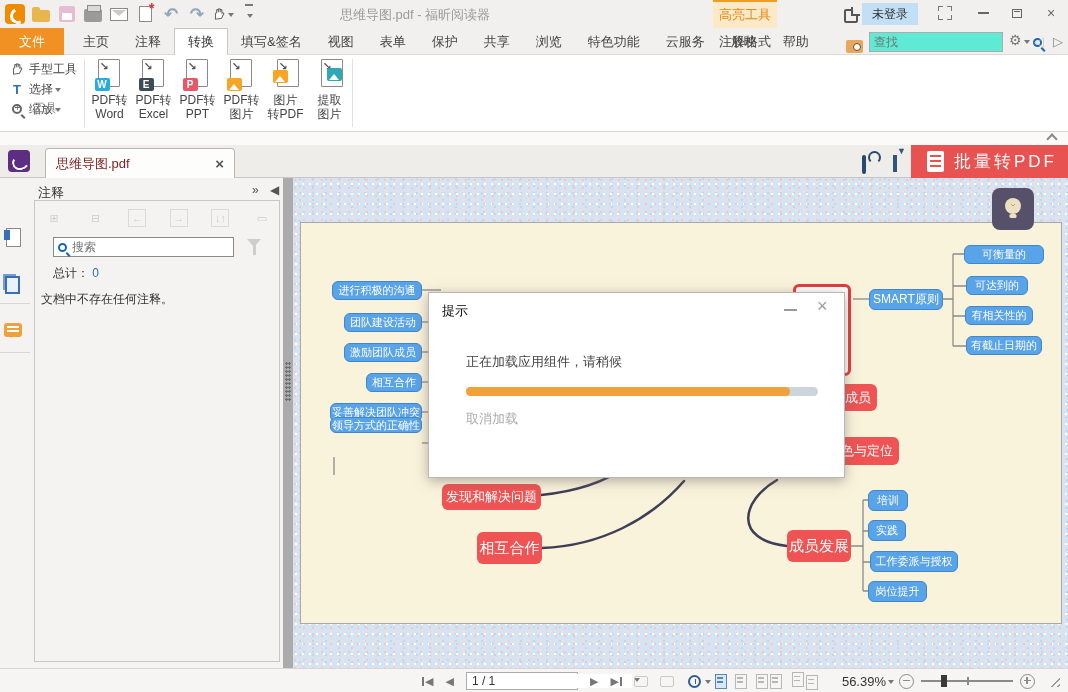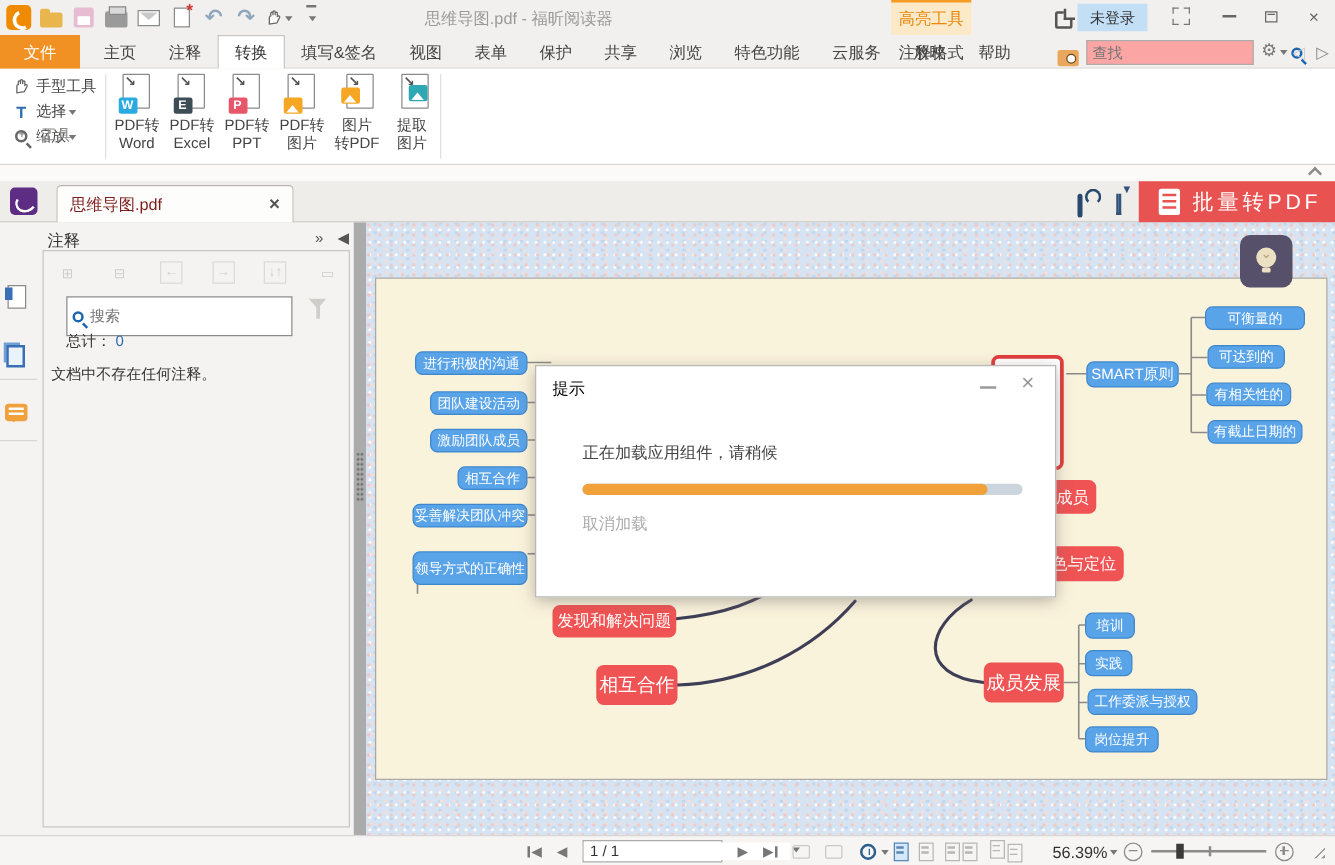--- a/index.html
+++ b/index.html
@@ -43,21 +43,21 @@
 
   
   #menubar{position:absolute;left:0;top:28px;width:1068px;height:27px;background:#f1f0ee;border-bottom:1px solid #dcdad7;}
   #file-tab{position:absolute;left:0;top:0;width:64px;height:27px;background:#f29123;color:#fff;display:flex;align-items:center;justify-content:center;font-size:13px;}
   .menu-tabs{position:absolute;left:70px;top:0;height:27px;display:flex;text-align:right;}
   .mtab{height:27px;padding:0 13px;display:flex;align-items:center;color:#444;font-size:13px;}
   .mtab.active{background:#fff;border:1px solid #c9c7c5;border-bottom:none;color:#333;}
   #fmt-tab{position:absolute;left:713px;top:0;width:64px;height:27px;display:flex;align-items:center;justify-content:center;font-size:13px;color:#444;}
   .findfile-ic{width:17px;height:13px;background:#e9a75e;border-radius:2px;position:relative;}
   .findfile-ic::after{content:"";position:absolute;right:2px;bottom:2px;width:6px;height:6px;border:1.5px solid #6b4a1f;border-radius:50%;background:#fff;}
-  #find-box{position:absolute;left:869px;top:4px;width:134px;height:20px;background:#fca5a5;border:1px solid #aeacaa;display:flex;align-items:center;}
+  #find-box{position:absolute;left:869px;top:4px;width:134px;height:20px;background:#5eead4;border:1px solid #aeacaa;display:flex;align-items:center;}
   #find-box input{border:none;outline:none;flex:1;font-size:12px;color:#555;padding:0 4px;font-family:inherit;background:transparent;}
   .mag{width:9px;height:9px;border:2px solid #1b66b0;border-radius:50%;position:relative;margin-right:5px;flex:none;}
   .mag::after{content:"";position:absolute;left:7px;top:7px;width:5px;height:2px;background:#1b66b0;transform:rotate(45deg);transform-origin:0 0;}
   .gear{font-size:14px;color:#777;}
   .navtri{font-size:13px;}
 
   
   #ribbon{position:absolute;left:0;top:55px;width:1068px;height:77px;background:#fff;border-bottom:1px solid #d8d6d3;}
   .tools-col{position:absolute;left:8px;top:4px;width:74px;}
   .tool-row{display:flex;align-items:center;height:20px;font-size:12px;color:#444;}
@@ -104,21 +104,21 @@
   .cm-ic{position:absolute;left:4px;width:18px;height:14px;background:#f0a13c;border-radius:3px;}
   .cm-ic::before{content:"";position:absolute;left:3px;top:3px;width:12px;height:2px;background:#fff;box-shadow:0 4px 0 #fff;}
   .cm-ic::after{content:"";position:absolute;left:3px;bottom:-5px;border:4px solid transparent;border-top:5px solid #f0a13c;}
   #comments-panel{position:absolute;left:30px;top:178px;width:253px;height:490px;background:#f4f3f1;}
   #panel-title{position:absolute;left:8px;top:6px;font-size:13px;color:#333;}
   .panel-collapse{position:absolute;top:5px;font-size:12px;color:#555;}
   #panel-inner{position:absolute;left:4px;top:22px;width:246px;height:462px;border:1px solid #c9c7c5;}
   .cmt-toolbar{position:absolute;left:10px;top:8px;width:226px;display:flex;justify-content:space-between;}
   .cmt-tool{width:18px;height:18px;border:1px solid #dcdad6;display:flex;align-items:center;justify-content:center;color:#d0cecb;font-size:11px;}
   .cmt-tool.noborder{border-color:transparent;}
-  #cmt-search{position:absolute;left:18px;top:36px;width:181px;height:32px;background:#fff;border:1px solid #8a8a8a;display:flex;align-items:center;padding:0 4px;}
+  #cmt-search{position:absolute;left:18px;top:36px;width:181px;height:20px;background:#fff;border:1px solid #8a8a8a;display:flex;align-items:center;padding:0 4px;}
   #cmt-search input{border:none;outline:none;flex:1;font-size:12px;color:#555;font-family:inherit;background:transparent;}
   .funnel{position:absolute;left:212px;top:38px;width:0;height:0;border:7px solid transparent;border-top:8px solid #d0cecb;}
   .funnel::after{content:"";position:absolute;left:-1.5px;top:-2px;width:3px;height:10px;background:#d0cecb;}
   #total-row{position:absolute;left:18px;top:64px;font-size:12px;color:#333;}
   #total-row .num{color:#2b6cb0;}
   #empty-text{position:absolute;left:6px;top:90px;font-size:12px;color:#333;}
 
   
   #splitter{position:absolute;left:283px;top:178px;width:10px;height:490px;background:#ababab;}
   #splitter .grip{position:absolute;left:2px;top:184px;width:6px;height:40px;background-image:radial-gradient(circle at 1.5px 1.5px,#6e6e6e 1px,transparent 1.3px);background-size:3px 4px;}
@@ -428,21 +428,21 @@
           <path d="M241,325 C300,323 350,296 383,258"></path>
           <path d="M486,323 C432,317 440,278 476,257"></path>
         </g>
       </svg>
 
       <div class="node nb" style="left:31px;top:58px;width:90px;height:19px;">进行积极的沟通</div>
       <div class="node nb" style="left:43px;top:90px;width:78px;height:19px;">团队建设活动</div>
       <div class="node nb" style="left:43px;top:120px;width:78px;height:19px;">激励团队成员</div>
       <div class="node nb" style="left:65px;top:150px;width:56px;height:19px;">相互合作</div>
       <div class="node nb" style="left:29px;top:180px;width:92px;height:19px;">妥善解决团队冲突</div>
-      <div class="node nb" style="left:29px;top:218px;width:92px;height:27px;text-align:right;">领导方式的正确性</div>
+      <div class="node nb" style="left:29px;top:194px;width:92px;height:16px;text-align:right;">领导方式的正确性</div>
 
       <div id="sel-node"></div>
 
       <div class="node nb" style="left:568px;top:66px;width:74px;height:21px;font-size:12px;">SMART原则</div>
       <div class="node nb" style="left:663px;top:22px;width:80px;height:19px;">可衡量的</div>
       <div class="node nb" style="left:665px;top:53px;width:62px;height:19px;">可达到的</div>
       <div class="node nb" style="left:664px;top:83px;width:68px;height:19px;">有相关性的</div>
       <div class="node nb" style="left:665px;top:113px;width:76px;height:19px;">有截止日期的</div>
 
       <div class="node nr partial" style="left:516px;top:161px;width:60px;height:27px;">成员</div>

